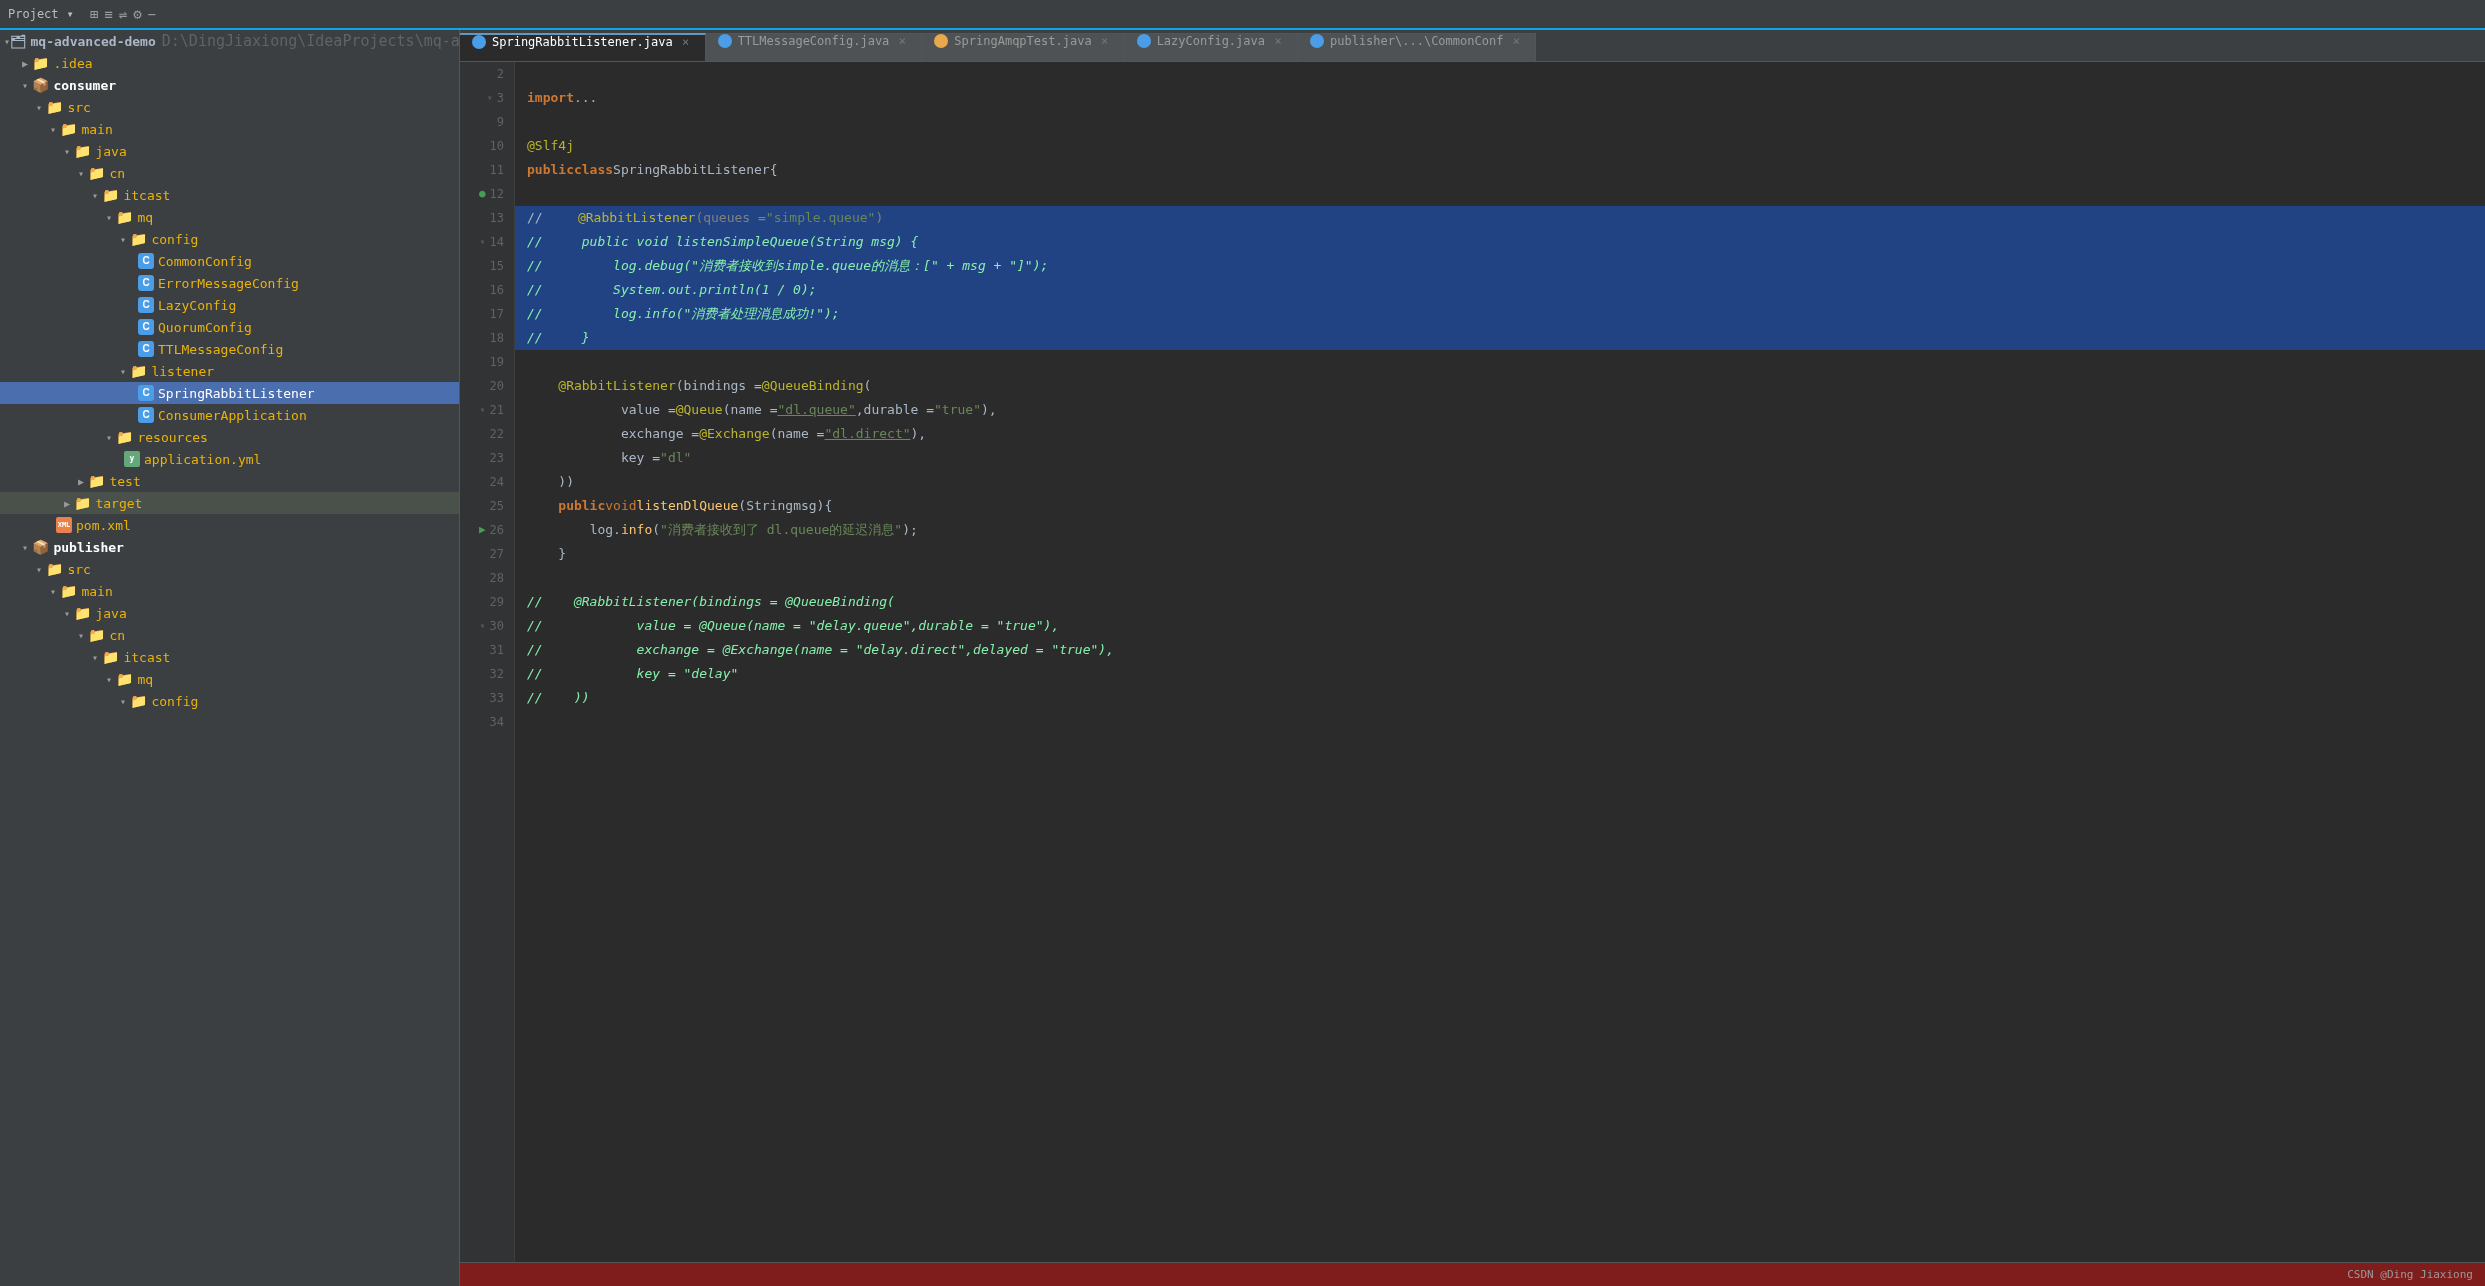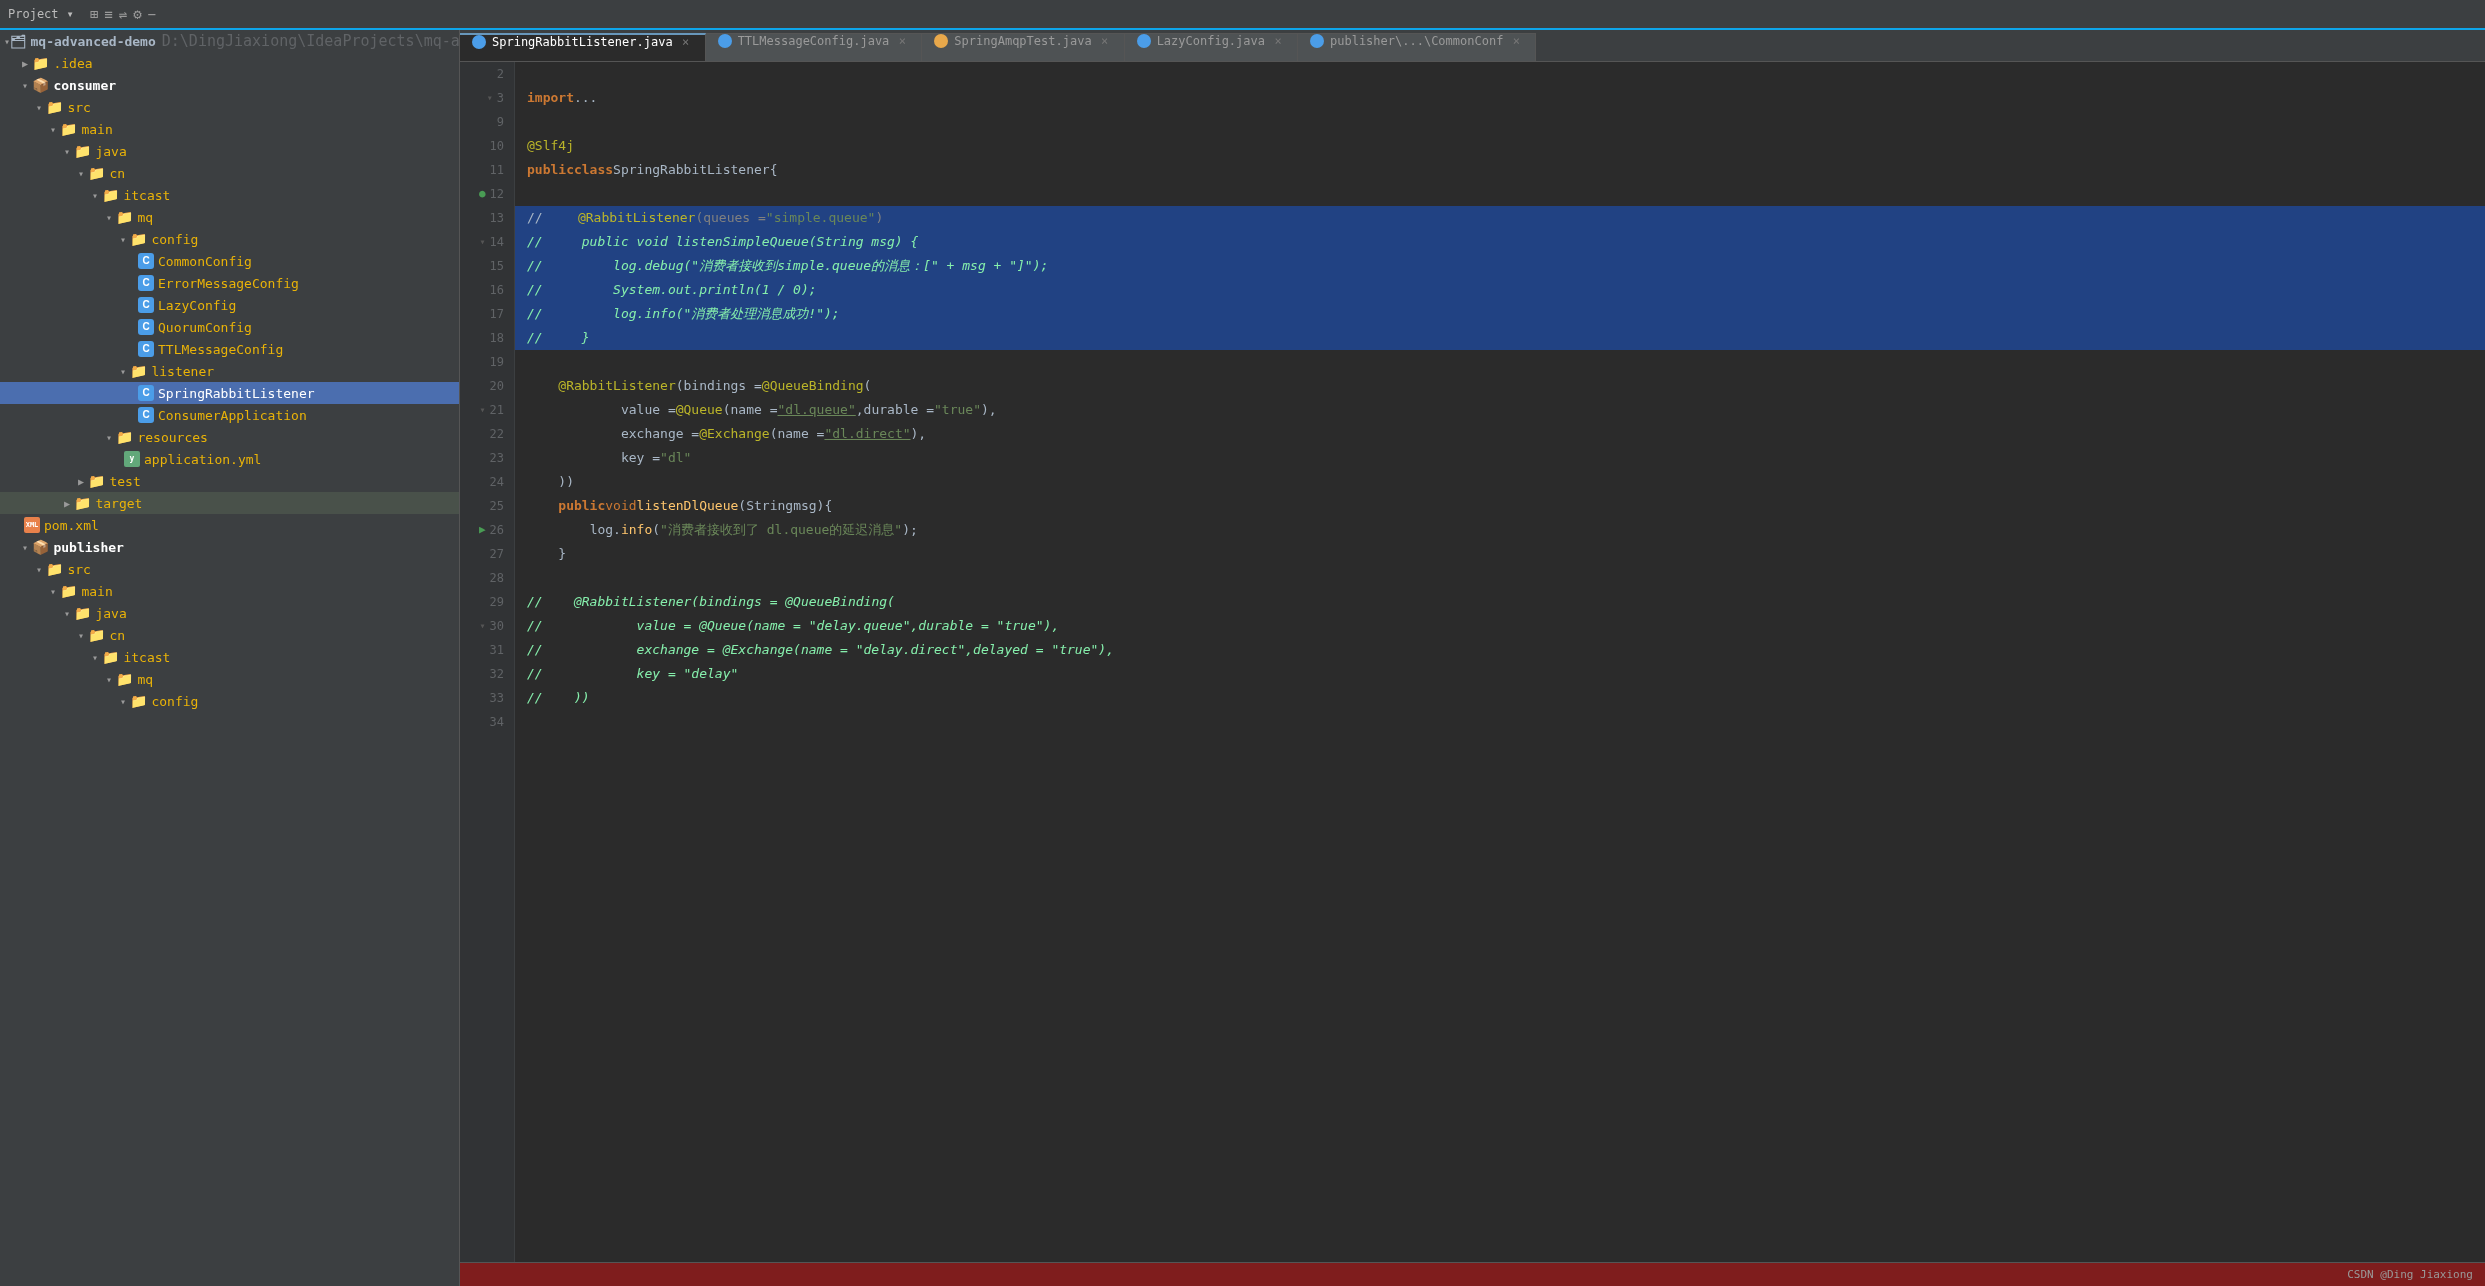--- a/index.html
+++ b/index.html
@@ -393,21 +393,21 @@
       <span class="folder-icon">📁</span>
       <span class="item-label">test</span>
     </div>
 
     <div class="tree-item" style="padding-left:60px; background:#49514a;">
       <span class="arrow">▶</span>
       <span class="folder-icon" style="color:#baba5a;">📁</span>
       <span class="item-label">target</span>
     </div>
 
-    <div class="tree-item" style="padding-left:24px;align-items:center;">
+    <div class="tree-item" style="padding-left:56px;align-items:center;">
       <span class="file-icon-xml" style="font-size:7px;">XML</span>
       <span class="item-label">pom.xml</span>
     </div>
 
     <div class="tree-item" style="padding-left:4px;">
       <span style="display:inline-block;width:14px;"></span>
       <span class="arrow">▾</span>
       <span class="folder-icon" style="color:#499c54;">📦</span>
       <span class="item-label-bold">publisher</span>
     </div>

